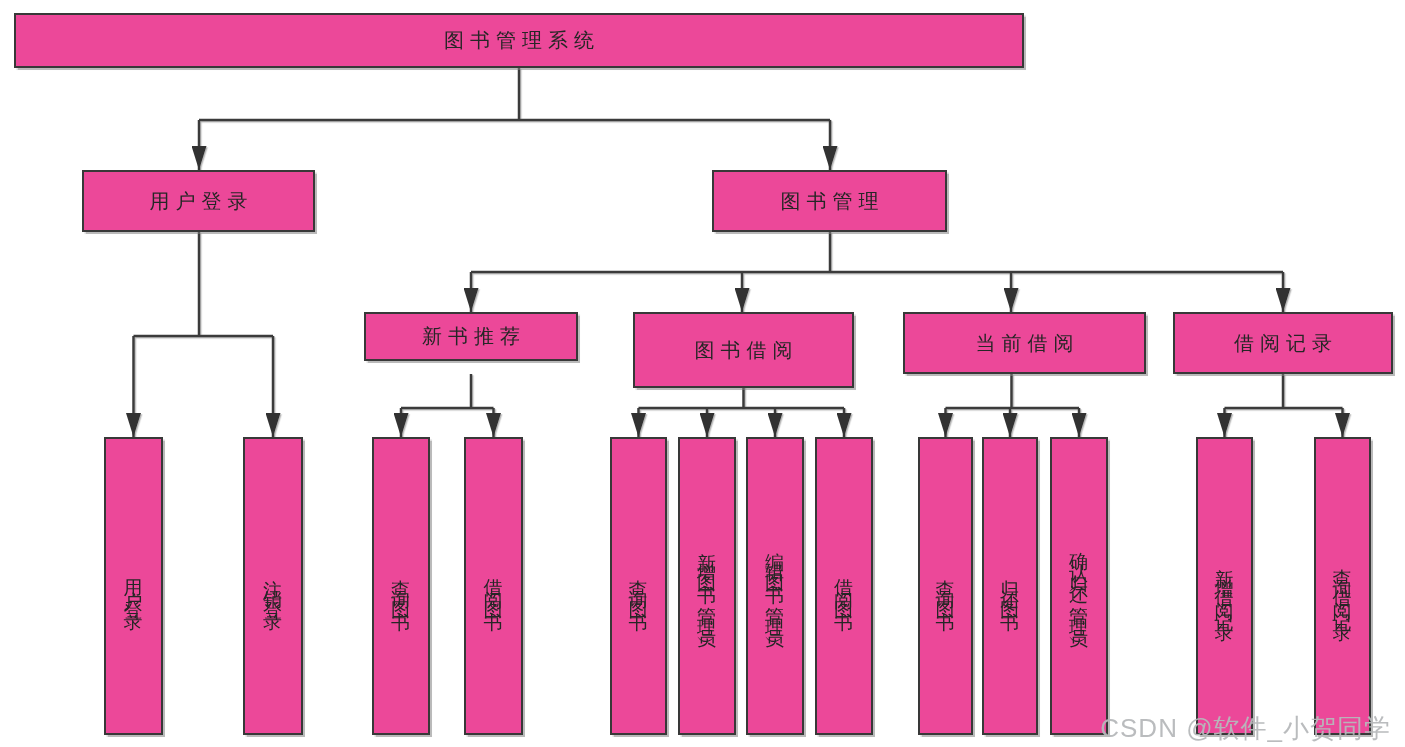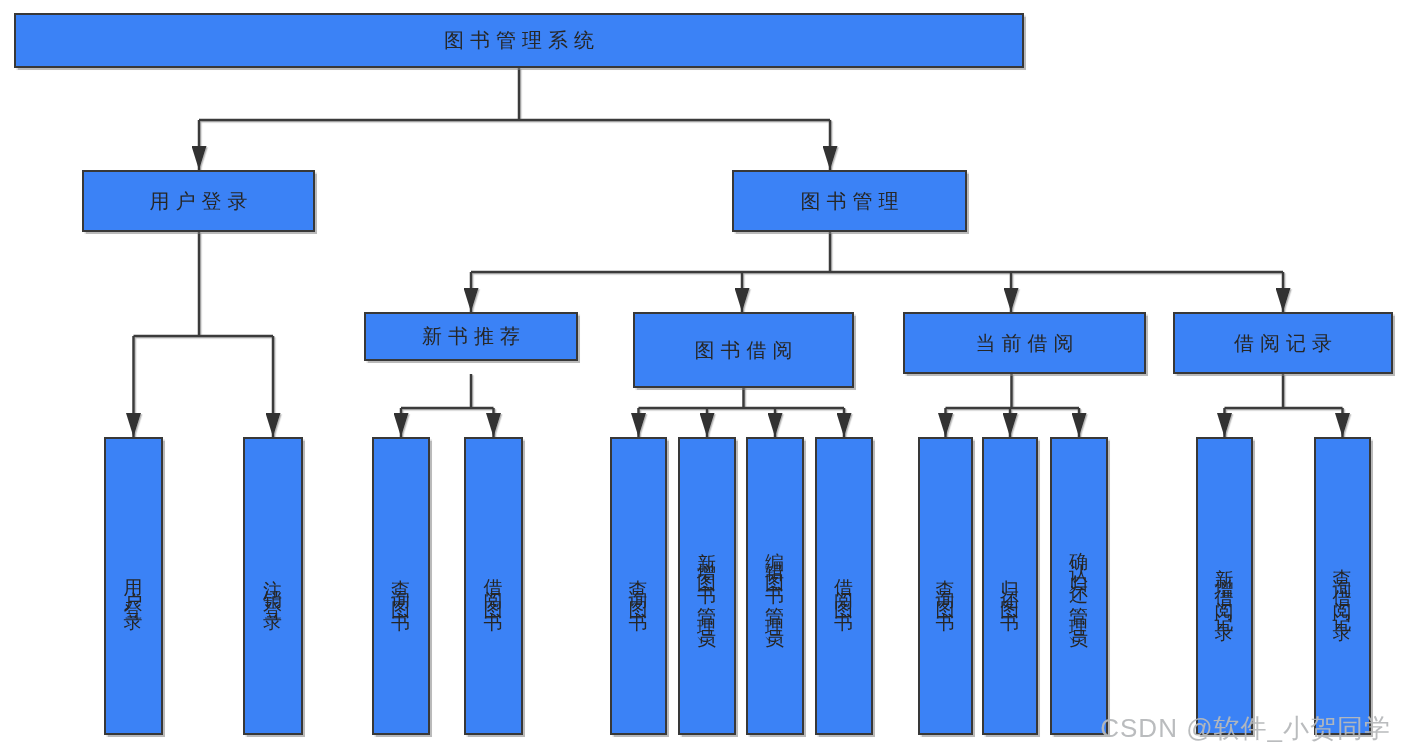--- a/index.html
+++ b/index.html
@@ -13,21 +13,21 @@
   }
   .connectors {
     position: absolute;
     left: 0; top: 0;
     width: 1405px; height: 747px;
     z-index: 1;
   }
   .box {
     position: absolute;
     box-sizing: border-box;
-    background: #3b82f6;
+    background: #ec4899;
     border: 2px solid #383838;
     box-shadow: 1.5px 1.5px 1px rgba(130,130,130,0.55);
     display: flex;
     align-items: center;
     justify-content: center;
     z-index: 2;
     color: #262626;
   }
   .hlabel {
     font-size: 20px;
@@ -109,21 +109,21 @@
     </g>
   </svg>
 
   <div class="box" style="left:14px; top:13px; width:1010px; height:55px;">
     <span class="hlabel">图书管理系统</span>
   </div>
 
   <div class="box" style="left:82px; top:170px; width:233px; height:62px;">
     <span class="hlabel">用户登录</span>
   </div>
-  <div class="box" style="left:712px; top:170px; width:235px; height:62px;margin-left:20px;">
+  <div class="box" style="left:712px; top:170px; width:235px; height:62px;">
     <span class="hlabel">图书管理</span>
   </div>
 
   <div class="box" style="left:364px; top:312px; width:214px; height:49px;">
     <span class="hlabel">新书推荐</span>
   </div>
   <div class="box" style="left:633px; top:312px; width:221px; height:76px;">
     <span class="hlabel">图书借阅</span>
   </div>
   <div class="box" style="left:903px; top:312px; width:243px; height:62px;">

